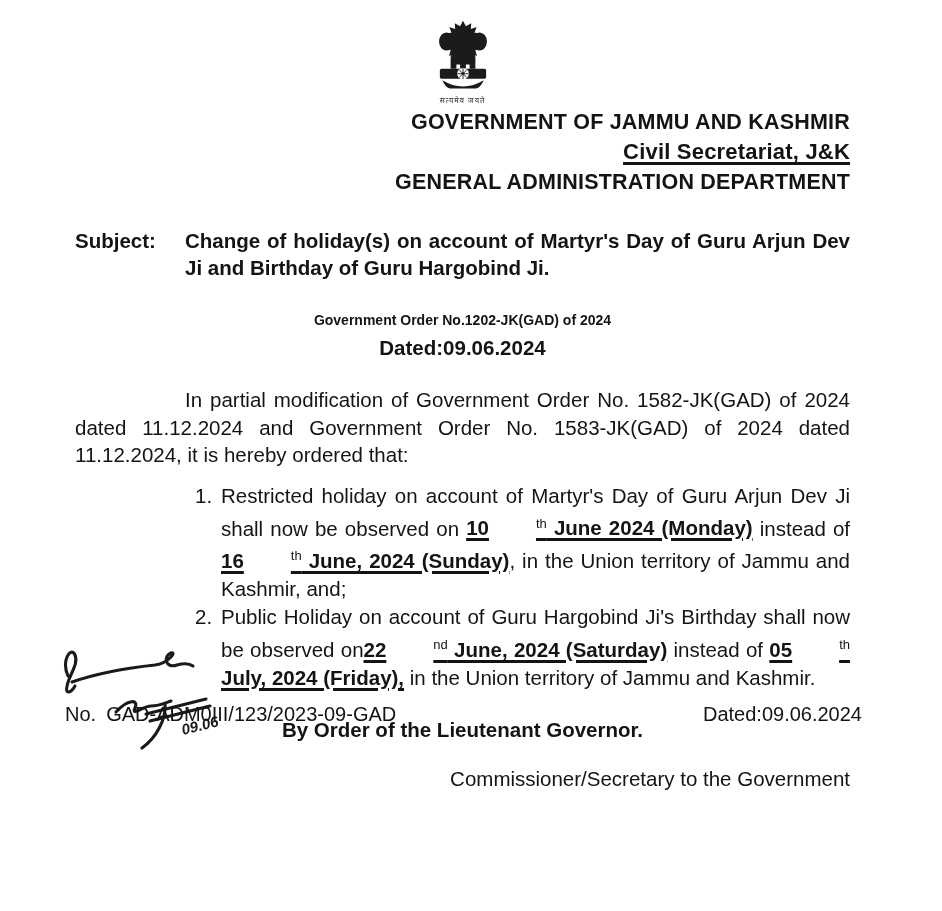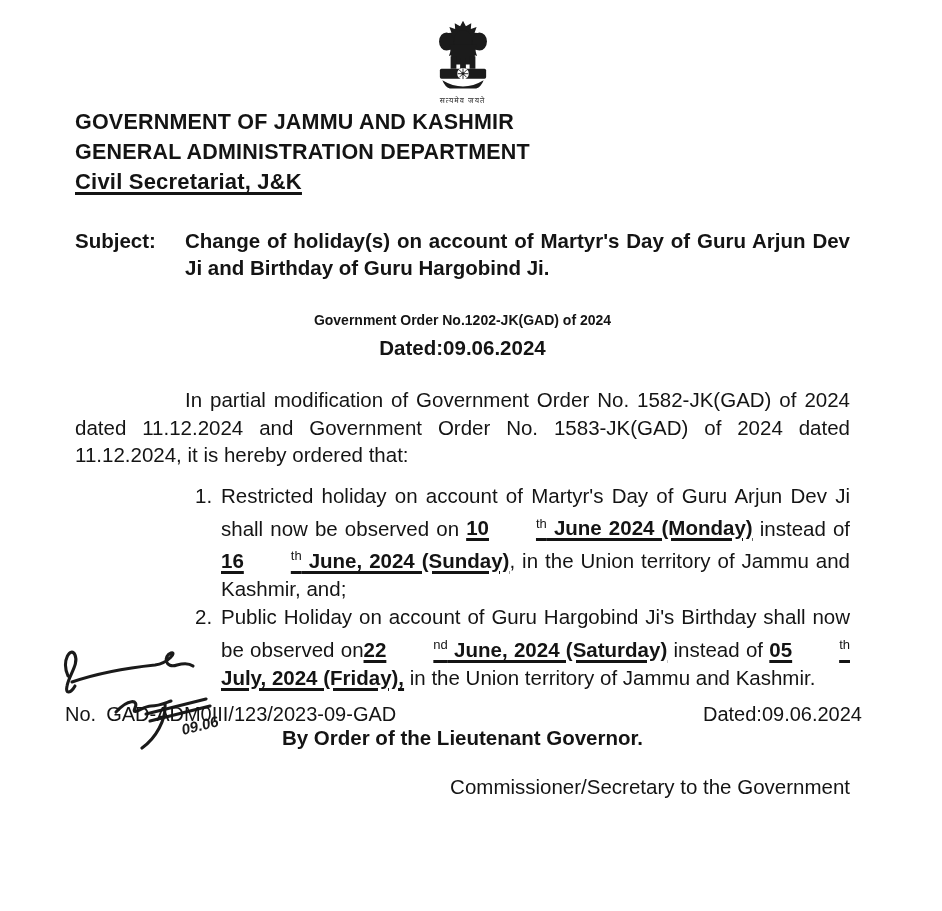--- a/index.html
+++ b/index.html
@@ -17,21 +17,21 @@
     padding: 20px 92px 0 75px;
   }
   
   .emblem-wrap { text-align: center; line-height: 0; }
   .emblem-wrap svg { display: inline-block; }
   .emblem-motto {
     font-size: 7.5px; line-height: 10px; color: #2c2c2c; letter-spacing: 1px;
   }
   
   .h-line {
-    text-align: left; font-weight: 700; font-size: 21.5px; line-height: 28px;
+    text-align: right; font-weight: 700; font-size: 21.5px; line-height: 28px;
     letter-spacing: 0.2px; margin-top: 2px;
   }
   .h-underline span {
     text-decoration: underline; text-decoration-thickness: 2.5px; text-underline-offset: 3px;
     font-size: 22px;
   }
   
   .subject-row {
     display: flex; margin-top: 31px;
     font-weight: 700; font-size: 20.5px; line-height: 27px;
@@ -50,21 +50,21 @@
   .items { margin: 13px 0 0 120px; }
   .item { display: flex; font-size: 20.5px; line-height: 28px; }
   .item-num { flex: none; width: 26px; }
   .item-text { flex: 1; text-align: justify; }
   .bu {
     font-weight: 700;
     text-decoration: underline; text-decoration-thickness: 2.5px; text-underline-offset: 3px;
   }
   .bu sup { font-size: 13px; font-weight: 400; margin-left: 47px; }
   
-  .by-order { text-align: center; font-weight: 700; font-size: 20.5px; margin-top: 34px; }
+  .by-order { text-align: center; font-weight: 700; font-size: 20.5px; margin-top: 26px; }
   .sign-block { width: fit-content; margin: 22px 0 0 auto; text-align: right; font-size: 20.5px; line-height: 29px; }
   .sign-top { width: fit-content; margin-left: auto; text-align: center; font-weight: 700; }
   .sign-desig { font-weight: 400; }
   
   .footer {
     position: absolute; left: 65px; right: 80px; bottom: 13px;
     display: flex; justify-content: space-between;
     font-size: 20px; line-height: 24px;
   }
   .footer-ref { display: flex; gap: 10px; }
@@ -104,22 +104,22 @@
         <line x1="54.5" y1="60.5" x2="45.5" y2="69.5"></line>
       </g>
       <circle cx="50" cy="65" r="1.7" fill="#1b1b1b"></circle>
 
       <path d="M25 73 q25 15 50 0 q-3 8 -9 10 h-32 q-6 -2 -9 -10z" fill="#1b1b1b"></path>
     </svg>
     <div class="emblem-motto">सत्यमेव जयते</div>
   </div>
 
   <div class="h-line">GOVERNMENT OF JAMMU AND KASHMIR</div>
+  <div class="h-line h-underline"><span>Civil Secretariat, J&amp;K</span></div>
   <div class="h-line">GENERAL ADMINISTRATION DEPARTMENT</div>
-  <div class="h-line h-underline"><span>Civil Secretariat, J&amp;K</span></div>
 
   <div class="subject-row">
     <div class="subject-label">Subject:</div>
     <div class="subject-text">Change of holiday(s) on account of Martyr's Day of Guru Arjun Dev Ji and Birthday of Guru Hargobind Ji.</div>
   </div>
 
   <div class="order-no">Government Order No.1202-JK(GAD) of 2024</div>
   <div class="order-date">Dated:09.06.2024</div>
 
   <p class="preamble">In partial modification of Government Order No. 1582-JK(GAD) of 2024 dated 11.12.2024 and Government Order No. 1583-JK(GAD) of 2024 dated 11.12.2024, it is hereby ordered that:</p>

